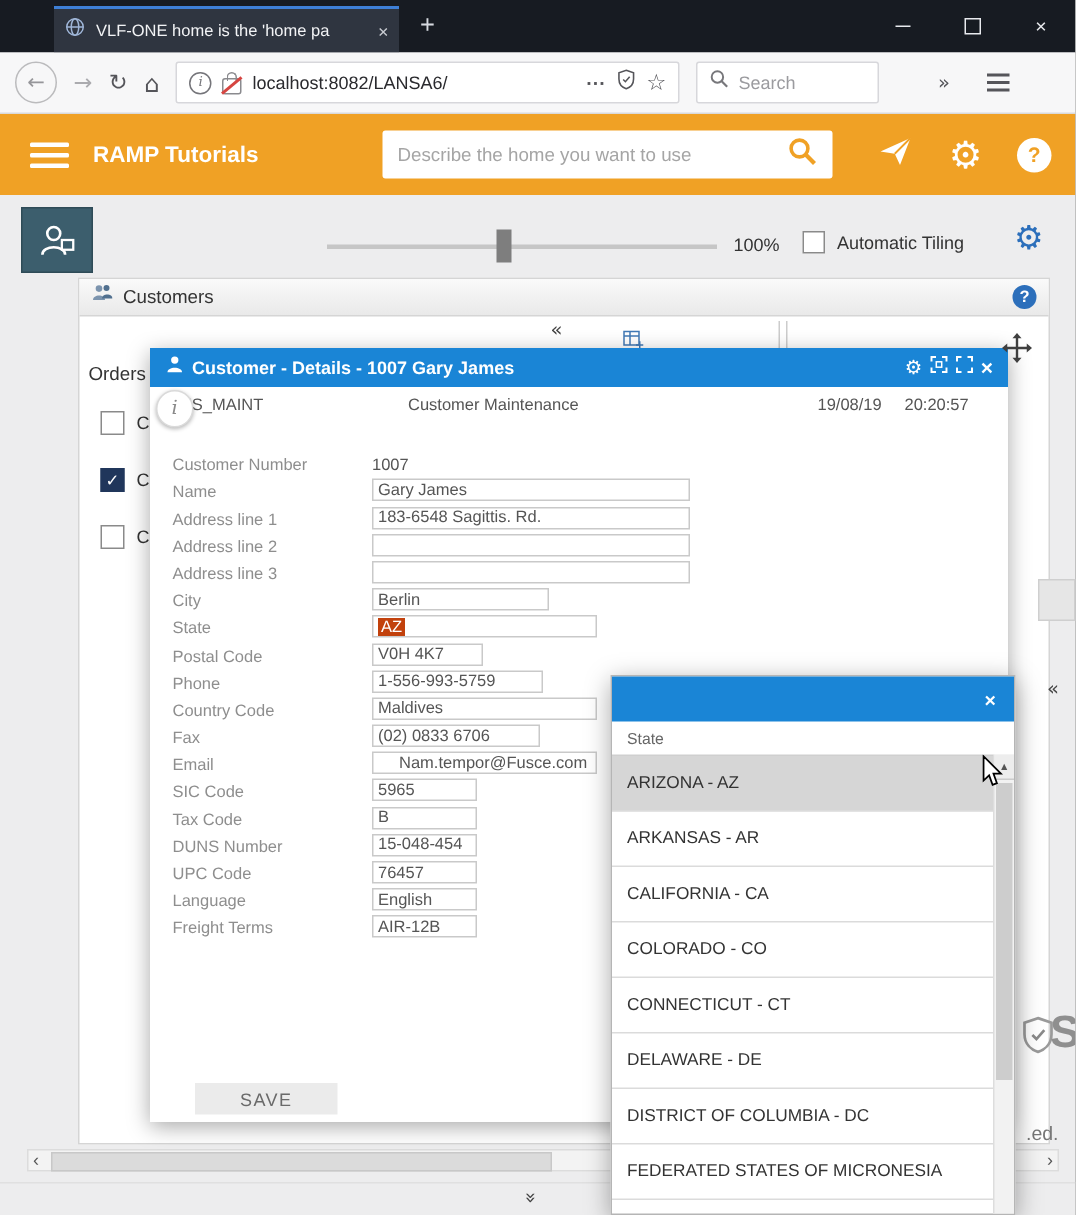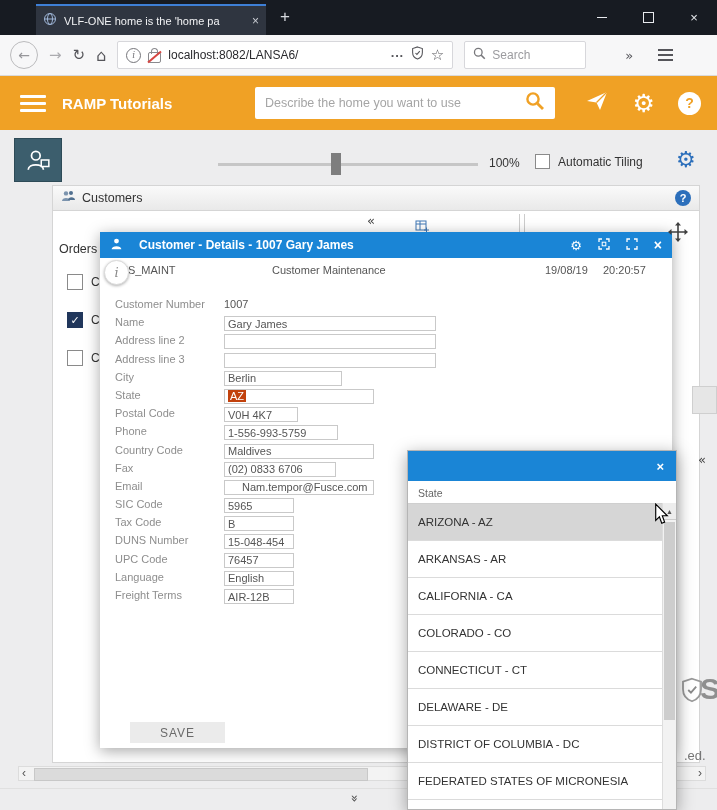--- a/index.html
+++ b/index.html
@@ -95,33 +95,33 @@
   .hscroll{position:absolute;left:18px;top:766px;width:688px;height:15px;background:#F3F3F3;border:1px solid #DCDCDC;box-sizing:border-box;}
   .hs-left{position:absolute;left:3px;top:0px;font-size:12px;color:#555;line-height:13px;}
   .hs-right{position:absolute;right:3px;top:0px;font-size:12px;color:#555;line-height:13px;}
   .hs-thumb{position:absolute;left:15px;top:1px;width:332px;height:11px;background:#DBDBDB;border:1px solid #C8C8C8;}
   .bottom-strip{position:absolute;left:0;top:788px;width:717px;height:22px;background:#EDEDEE;border-top:1px solid #E0E0E0;}
   .chev-down{position:absolute;left:350px;top:2px;font-size:13px;color:#444;display:inline-block;transform:rotate(-90deg);}
 
   
   .modal{position:absolute;left:100px;top:232px;width:572px;height:516px;background:#fff;
          box-shadow:0 3px 14px rgba(0,0,0,.35);z-index:50;}
-  .modal-titlebar{height:26px;background:#1A85D6;display:flex;align-items:center;padding:0 10px;gap:16px;color:#fff;}
+  .modal-titlebar{height:26px;background:#1A85D6;display:flex;align-items:center;padding:0 10px;gap:5px;color:#fff;}
   .modal-title{font-size:12px;font-weight:600;flex:1;white-space:nowrap;overflow:hidden;}
   .mt-ic{color:#fff;font-size:13px;line-height:1;}
   .modal-close{color:#fff;font-size:14px;font-weight:bold;}
   .info-badge-big{position:absolute;left:4px;top:28px;width:23px;height:23px;background:#fff;border:1px solid #DADADA;
                   border-radius:50%;box-shadow:0 1px 3px rgba(0,0,0,.3);color:#8a8a8a;
                   font-family:"DejaVu Serif",serif;font-style:italic;font-size:13px;z-index:5;}
   .meta-program{position:absolute;left:12px;top:32px;font-size:11px;color:#555;z-index:1;}
   .meta-sub{position:absolute;left:172px;top:32px;font-size:11px;color:#555;}
   .meta-date{position:absolute;left:445px;top:32px;font-size:11px;color:#555;}
   .meta-time{position:absolute;left:503px;top:32px;font-size:11px;color:#555;}
   .modal-form{position:absolute;left:15px;top:66px;}
-  .f-row{display:flex;align-items:flex-start;height:18.2px;}
+  .f-row{display:flex;align-items:flex-end;height:18.2px;gap:24px;}
   .f-label{width:109px;font-size:11px;color:#8E8E8E;flex:0 0 auto;}
   .f-input{height:15px;border:1px solid #C9C9C9;font-size:11px;color:#555;display:flex;align-items:center;
            padding:0 3px;background:#fff;box-sizing:border-box;white-space:nowrap;overflow:hidden;}
   .f-plain{font-size:11px;color:#555;}
   .f-sel{background:#c2410c;color:#fff;padding:0 2px;}
   .save-btn{position:absolute;left:30px;top:490px;width:95px;height:21px;background:#EBEBEB;color:#6a6a6a;
             font-size:12px;letter-spacing:1px;}
 
   
   .dropdown{position:absolute;left:407px;top:450px;width:270px;height:360px;background:#fff;border:1px solid #B5B5B5;
@@ -341,20 +341,24 @@
     <div class="modal-form" id="modal-fields">
         <div class="f-row">
           <span class="f-label">Customer Number</span>
           <span class="f-plain">1007</span>
         </div>
         <div class="f-row">
           <span class="f-label">Name</span>
           <div class="f-input" style="width: 212px;">Gary James</div>
         </div>
         <div class="f-row">
+          <span class="f-label">Address line 1</span>
+          <div class="f-input" style="width: 212px;">183-6548 Sagittis. Rd.</div>
+        </div>
+        <div class="f-row">
           <span class="f-label">Address line 2</span>
           <div class="f-input" style="width: 212px;"></div>
         </div>
         <div class="f-row">
           <span class="f-label">Address line 3</span>
           <div class="f-input" style="width: 212px;"></div>
         </div>
         <div class="f-row">
           <span class="f-label">City</span>
           <div class="f-input" style="width: 118px;">Berlin</div>

